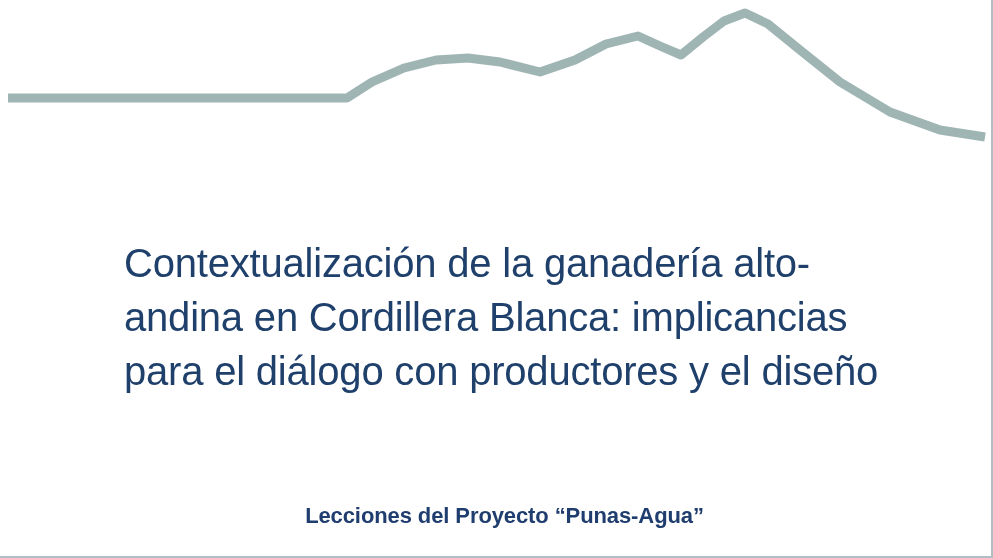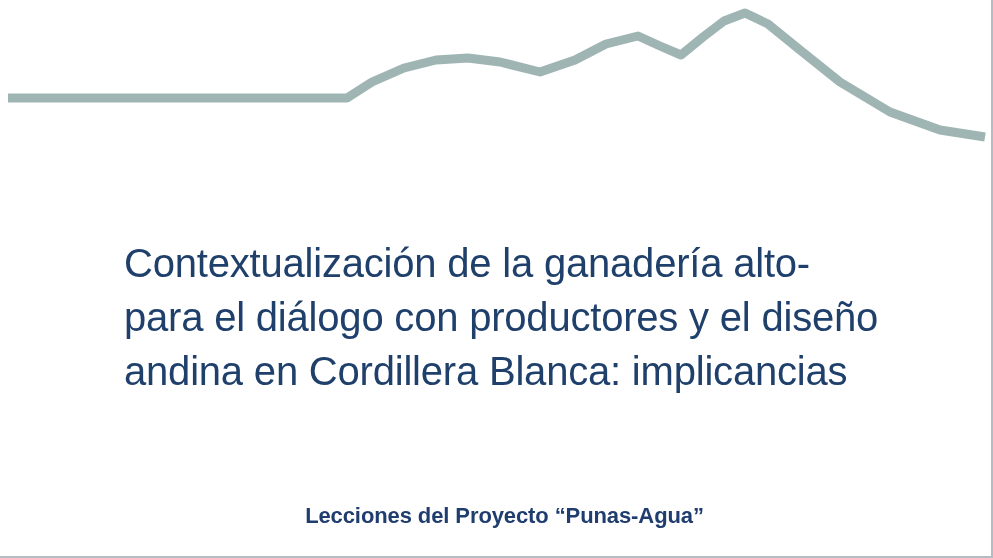--- a/index.html
+++ b/index.html
@@ -118,21 +118,21 @@
 
 <div id="slide">
 
   <svg id="ridge-graphic" viewBox="0 0 993 160" preserveAspectRatio="none">
     <polyline points="8,98 347,98 372,82 404,68 436,60 468,58 500,62 540,72 575,60 606,44 638,36 660,46 681,55 703,37 724,21 745,13 768,24 800,50 840,82 890,112 940,130 985,137" fill="none" stroke="#9fb5b3" stroke-width="9" stroke-linejoin="round" stroke-linecap="butt"></polyline>
   </svg>
 
 
   <div id="main-title">
     <span class="title-line">Contextualización de la ganadería alto-</span>
+    <span class="title-line">andina en Cordillera Blanca: implicancias</span>
     <span class="title-line">para el diálogo con productores y el diseño</span>
-    <span class="title-line">andina en Cordillera Blanca: implicancias</span>
   </div>
 
   <div id="subtitle-block">
     <span id="subtitle-text">Lecciones del Proyecto “Punas-Agua”</span>
   </div>
 
 </div>
 
 </body></html>

